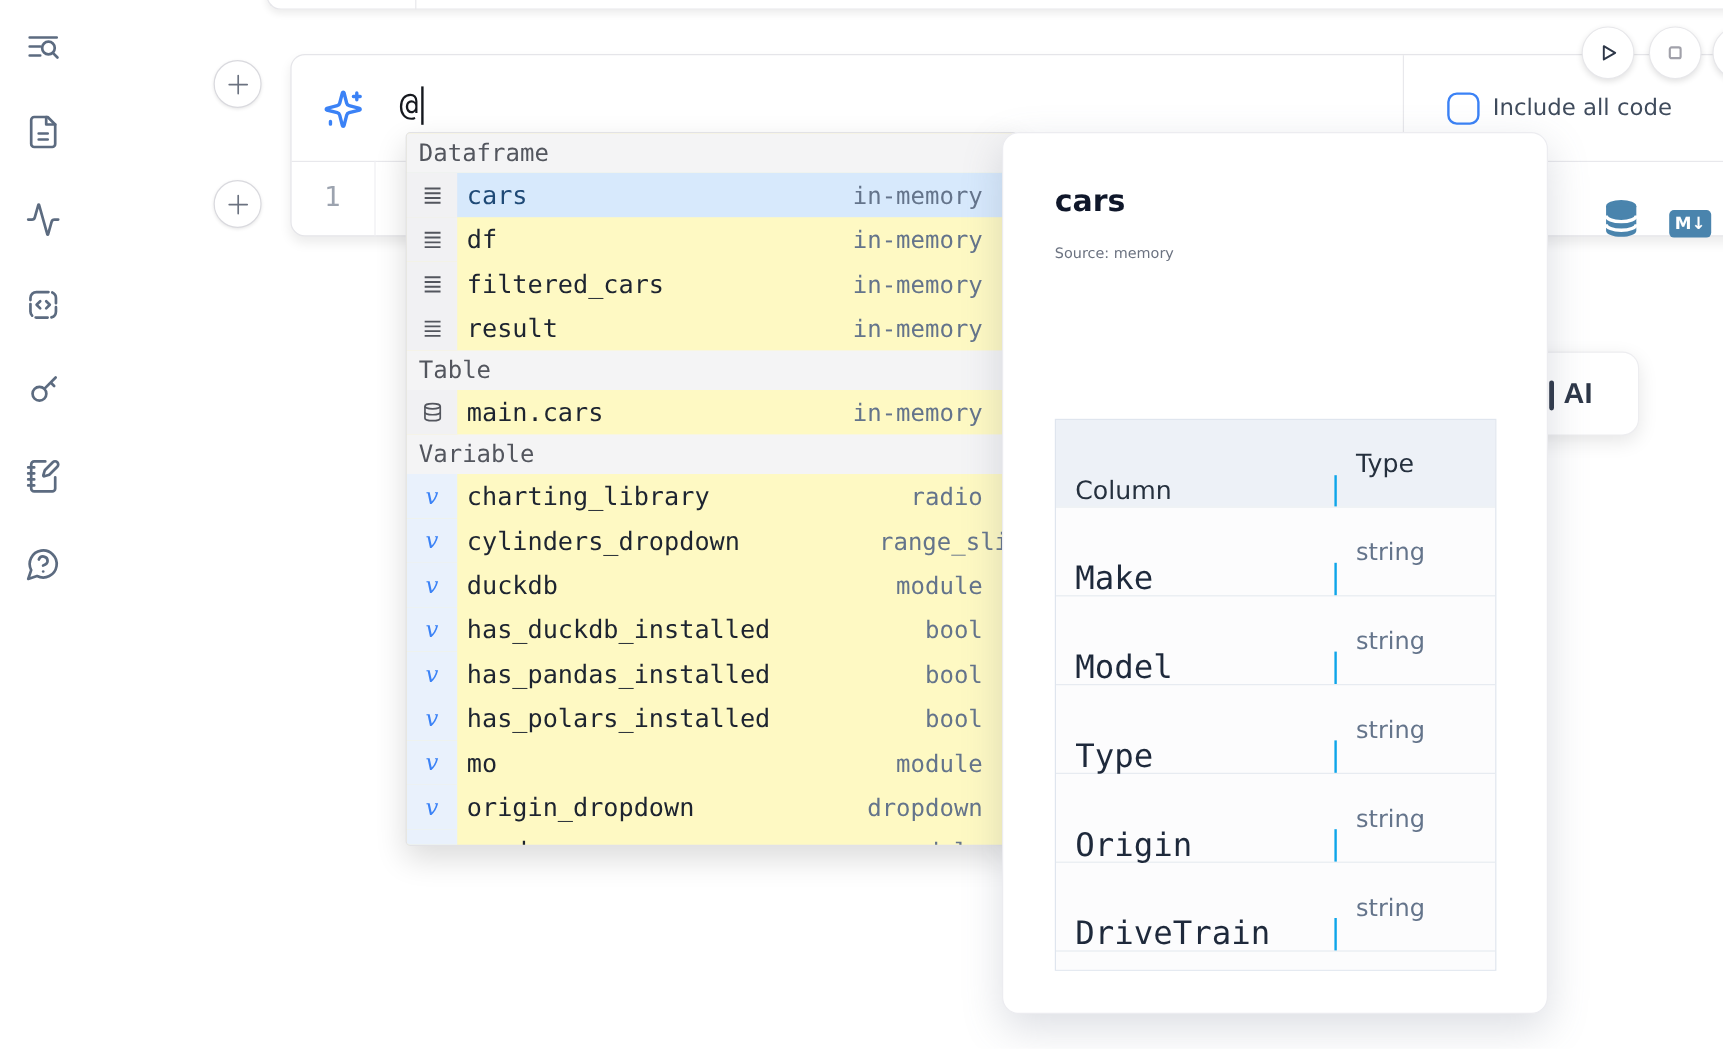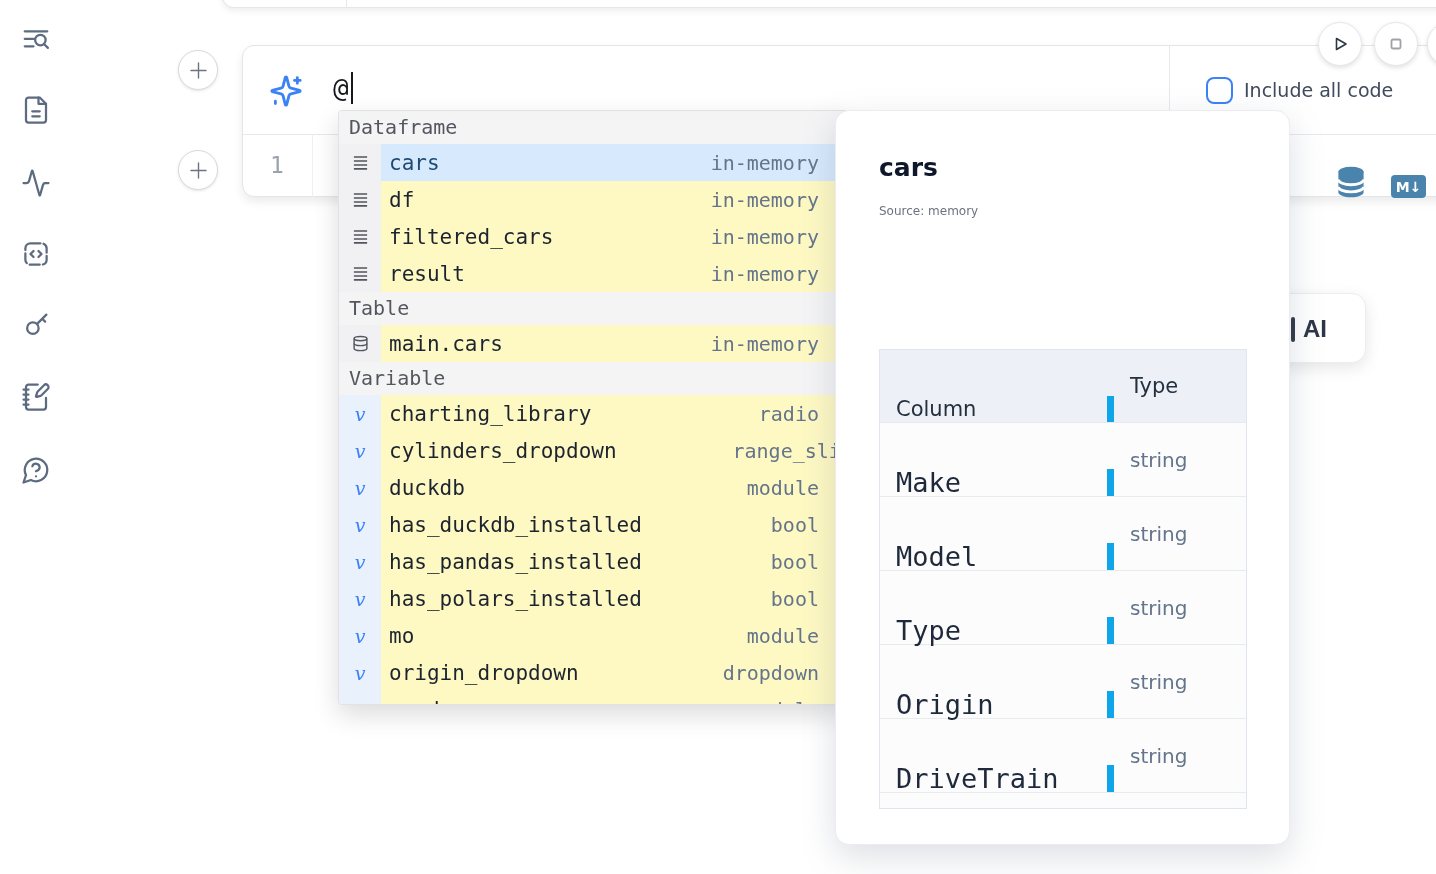--- a/index.html
+++ b/index.html
@@ -89,21 +89,21 @@
   .panel-source { position:absolute; left:43px; top:93px; font-size:12px; color:#6b7280; }
   .panel-badge { position:absolute; left:43px; top:148px; width:368px; height:44px; background:#eef2f8;
                  border-radius:8px; display:flex; align-items:center; padding-left:16px;
                  font-size:20px; color:#1f2937; }
   .schema-table { position:absolute; left:43px; top:238px; width:368px; height:460px; overflow:hidden;
                   border:1px solid #dfe5ee; }
   .sch-row { display:flex; border-top:1px solid #e7ebf1; }
   .sch-row:first-child { border-top:none; }
   .sch-row.head { background:#edf1f7; height:72px; }
   .sch-row.body { background:#fcfcfd; height:74px; }
-  .sch-c1 { width:234px; border-right:7px solid #0ea5e9; display:flex; align-items:center; padding-left:16px;margin-top:46px; }
+  .sch-c1 { width:234px; border-right:2px solid #0ea5e9; display:flex; align-items:center; padding-left:16px;margin-top:46px; }
   .sch-c2 { flex:1; display:flex; align-items:center; padding-left:16px; }
   .sch-row.head .sch-c1, .sch-row.head .sch-c2 { font-size:21px; color:#25303e; }
   .sch-row.body .sch-c1 { font-family:"DejaVu Sans Mono", monospace; font-size:27px; color:#1e293b; }
   .sch-row.body .sch-c2 { font-size:20px; color:#64748b; }
 </style>
 </head>
 <body>
 
 <aside class="sidebar">
   <span class="side-icon" style="top:25px">

